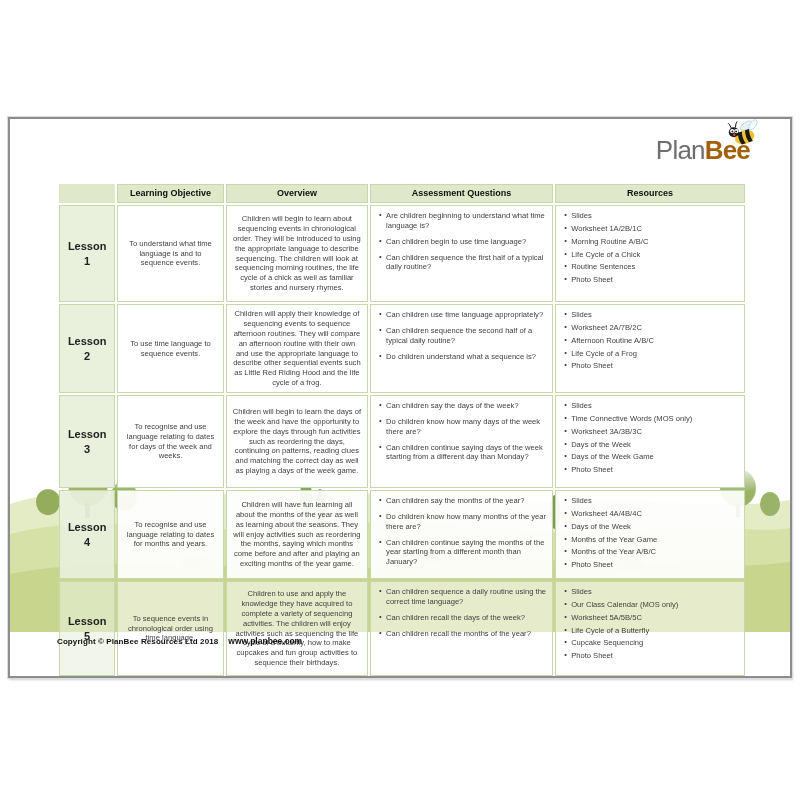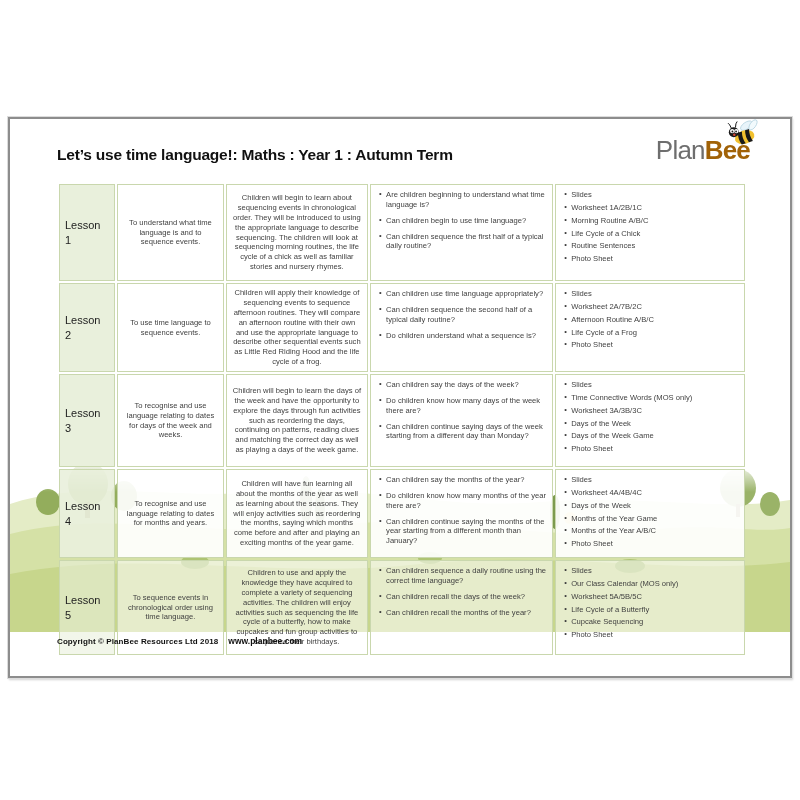--- a/index.html
+++ b/index.html
@@ -14,21 +14,21 @@
   .logo-bee{color:#a16207;font-weight:800;}
   .bee{position:absolute;right:-10px;top:-16px;}
   .hills{position:absolute;left:0;top:343px;width:780px;height:170px;z-index:0;}
   table.grid{position:absolute;left:47px;top:63px;width:690px;z-index:1;
              border-collapse:separate;border-spacing:2px;table-layout:fixed;}
   td{border:1px solid #c9d7ad;padding:3px 5px;vertical-align:middle;font-size:7.6px;
      line-height:1.3;color:#3f3f3f;background:#fff;word-wrap:break-word;}
   tr.head td{background:#dfe9ca;font-weight:bold;color:#101010;text-align:center;
              font-size:9px;height:13px;padding:2px;}
   td.blank{background:transparent;border:none;}
-  td.lesson{background:#e9f0dc;font-weight:normal;font-size:11px;color:#222;}
+  td.lesson{background:#e9f0dc;font-weight:bold;font-size:11px;text-align:center;color:#222;}
   td.obj,td.ovw{text-align:center;}
   td.aq,td.res{vertical-align:top;text-align:left;padding:5px 6px 2px 6px;}
   tr.r1 td{height:88px;} tr.r2 td{height:80px;} tr.r3 td{height:84px;}
   tr.r4 td{height:80px;} tr.r5 td{height:86px;}
   tr.r4 td{background:rgba(255,255,255,.92);} tr.r4 td.lesson{background:rgba(233,240,220,.92);}
   tr.r5 td{background:rgba(255,255,255,.55);} tr.r5 td.lesson{background:rgba(233,240,220,.6);}
   ul.blist{margin:0;padding:0 0 0 9px;list-style:none;}
   ul.blist li{position:relative;}
   ul.blist li::before{content:"•";position:absolute;left:-7px;top:-1px;}
   td.aq li{margin-bottom:6px;} td.res li{margin-bottom:3px;}
@@ -73,21 +73,20 @@
       <path d="M0,112 C130,86 270,118 410,102 C550,88 670,114 780,100 L780,170 L0,170 Z" fill="#c7d68c"></path>
       <g fill="#aec473">
         <ellipse cx="185" cy="100" rx="14" ry="7"></ellipse>
         <ellipse cx="420" cy="96" rx="12" ry="6"></ellipse>
         <ellipse cx="620" cy="104" rx="15" ry="7"></ellipse>
       </g>
       <rect x="0" y="0" width="780" height="30" fill="url(#fade)"></rect>
     </svg>
   </div>
 
-  <h1 class="title">Let’s use time language!: Maths : Year 1 : Autumn Term</h1>
 
   <div class="logo">
     <span class="logo-plan">Plan</span><span class="logo-bee">Bee</span>
     <svg class="bee" width="34" height="30" viewBox="0 0 40 36">
       <ellipse cx="24" cy="8" rx="8" ry="4" fill="#e8f4fa" stroke="#b8d6e2" stroke-width="1" transform="rotate(-35 24 8)"></ellipse>
       <ellipse cx="32" cy="7" rx="7" ry="3.5" fill="#f2fafd" stroke="#b8d6e2" stroke-width="1" transform="rotate(-55 32 7)"></ellipse>
       <g transform="rotate(-18 21 22)">
         <ellipse cx="22" cy="22" rx="12" ry="8" fill="#f2c12e"></ellipse>
         <path d="M16,14.5 q-2.5,7.5 0,15 l5,0 q-2.5,-7.5 0,-15 z" fill="#1a1a1a"></path>
         <path d="M25,14.5 q-2.5,7.5 0,15 l5,0 q-2.5,-7.5 0,-15 z" fill="#1a1a1a"></path>
@@ -104,20 +103,27 @@
 
   <table class="grid">
     <colgroup>
       <col style="width:8.3%">
         <col style="width:15.7%">
         <col style="width:21%">
       <col style="width:27%">
         <col style="width:28%">
     </colgroup>
     <tbody>
+        <tr class="head">
+      <td class="blank"></td>
+      <td>Learning Objective</td>
+      <td>Overview</td>
+      <td>Assessment Questions</td>
+      <td>Resources</td>
+    </tr>
 
     <tr class="r1">
       <td class="lesson">Lesson 1</td>
       <td class="obj">To understand what time language is and to sequence events.</td>
       <td class="ovw">Children will begin to learn about sequencing events in chronological order. They will be introduced to using the appropriate language to describe sequencing. The children will look at sequencing morning routines, the life cycle of a chick as well as familiar stories and nursery rhymes.</td>
       <td class="aq">
         <ul class="blist">
               <li>Are children beginning to understand what time language is?</li>
               <li>Can children begin to use time language?</li>
               <li>Can children sequence the first half of a typical daily routine?</li>

